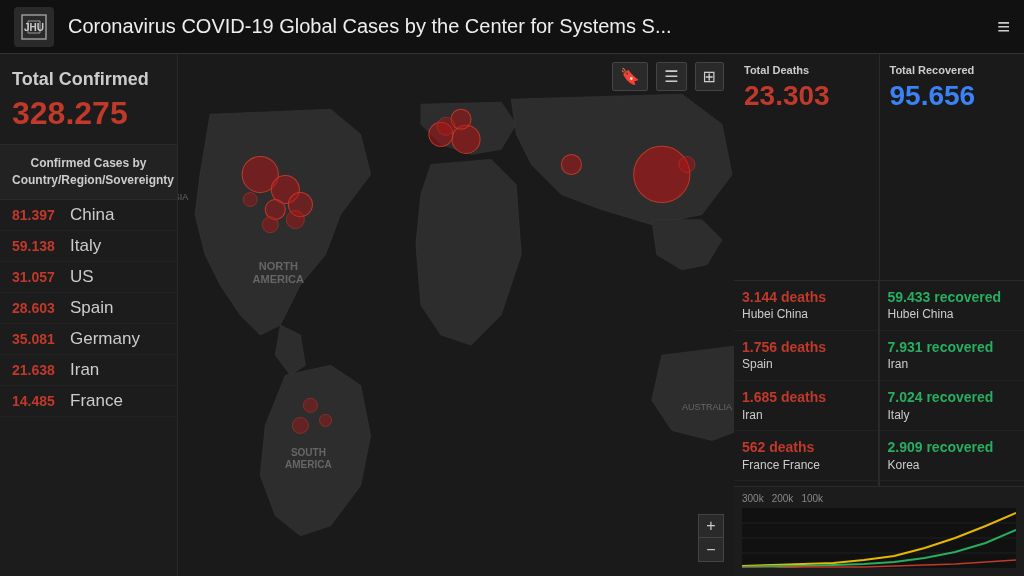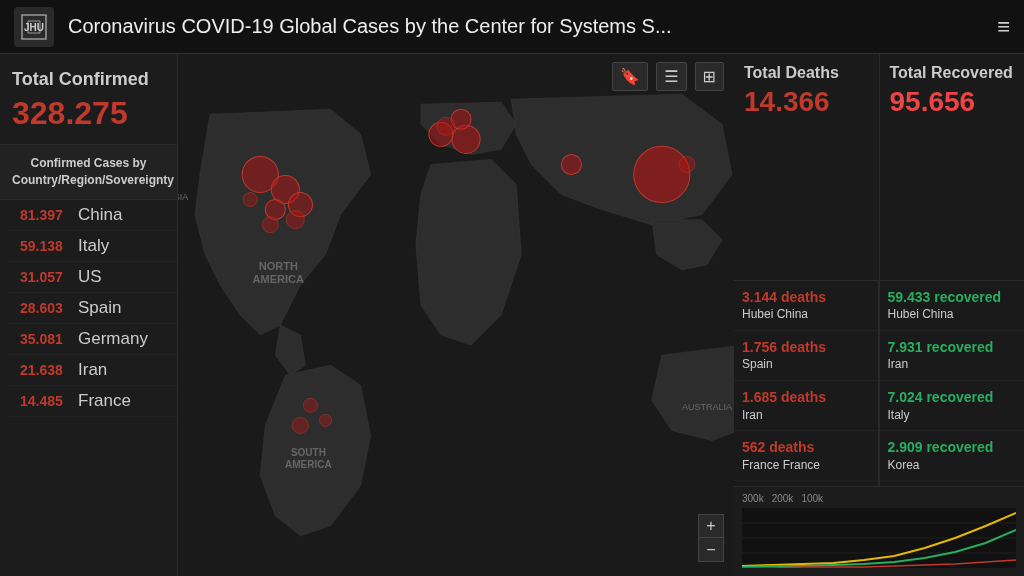--- a/index.html
+++ b/index.html
@@ -82,21 +82,20 @@
       font-size: 12px;
       color: #ccc;
       text-align: center;
       font-weight: 600;
       line-height: 1.4;
       border-bottom: 1px solid #2a2a2a;
     }
     .confirmed-list {
       flex: 1;
       overflow: hidden;
-      padding-left: 8px;
     }
     .confirmed-item {
       display: flex;
       align-items: center;
       padding: 5px 12px;
       border-bottom: 1px solid #222;
     }
     .confirmed-item-value {
       color: #c0392b;
       font-size: 14px;
@@ -164,34 +163,34 @@
     }
     .right-stat-box {
       flex: 1;
       padding: 10px 10px;
       border-bottom: 1px solid #2a2a2a;
     }
     .right-stat-box:first-child {
       border-right: 1px solid #2a2a2a;
     }
     .right-stat-label {
-      font-size: 16px;
+      font-size: 11px;
       color: #ccc;
       font-weight: 600;
     }
     .right-stat-value-deaths {
       font-size: 28px;
       font-weight: 700;
       color: #c0392b;
       margin-top: 4px;
     }
     .right-stat-value-recovered {
       font-size: 28px;
       font-weight: 700;
-      color: #ef4444;
+      color: #3b82f6;
       margin-top: 4px;
     }
     .deaths-list {
       flex: 1;
       border-right: 1px solid #2a2a2a;
       overflow: hidden;
     }
     .recovered-list {
       flex: 1;
       overflow: hidden;
@@ -368,21 +367,21 @@
       <button class="map-zoom-btn" style="border-top:none;">−</button>
     </div>
   </div>
 
   <div class="right-column">
     <div class="right-upper">
 
       <div style="flex:1; display:flex; flex-direction:column; border-right:1px solid #2a2a2a;">
         <div class="right-stat-box" style="border-right:none;">
           <div class="right-stat-label">Total Deaths</div>
-          <div class="right-stat-value-deaths">14.366</div>
+          <div class="right-stat-value-deaths">23.303</div>
         </div>
         <div class="deaths-list">
 
         <div class="stat-list-item">
               <span class="stat-list-item-value-deaths">3.144 deaths</span>
               <span class="stat-list-item-label">Hubei China</span>
             </div>
             <div class="stat-list-item">
               <span class="stat-list-item-value-deaths">1.756 deaths</span>
               <span class="stat-list-item-label">Spain</span>

